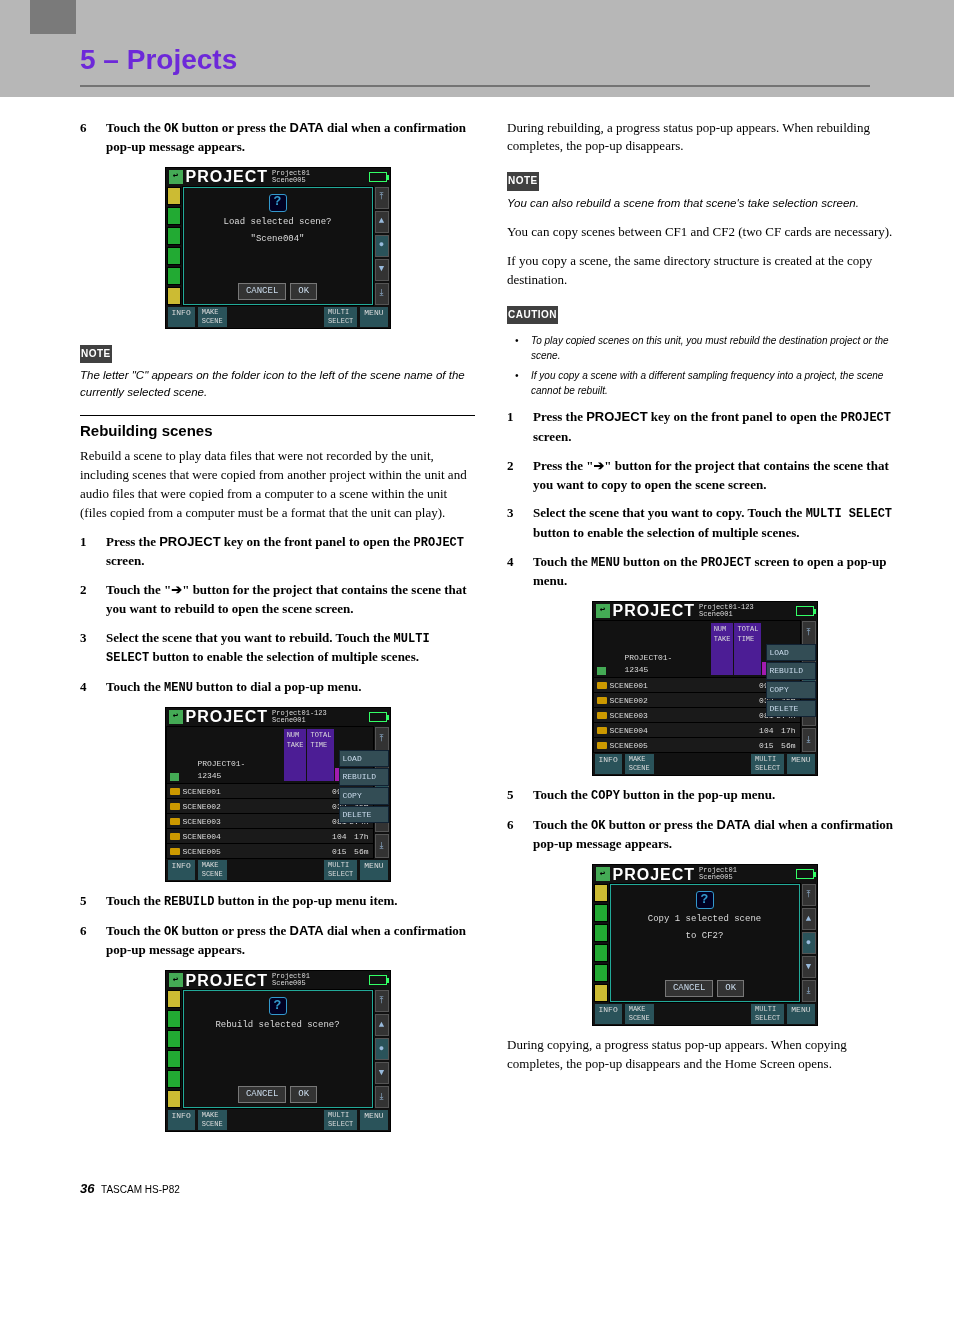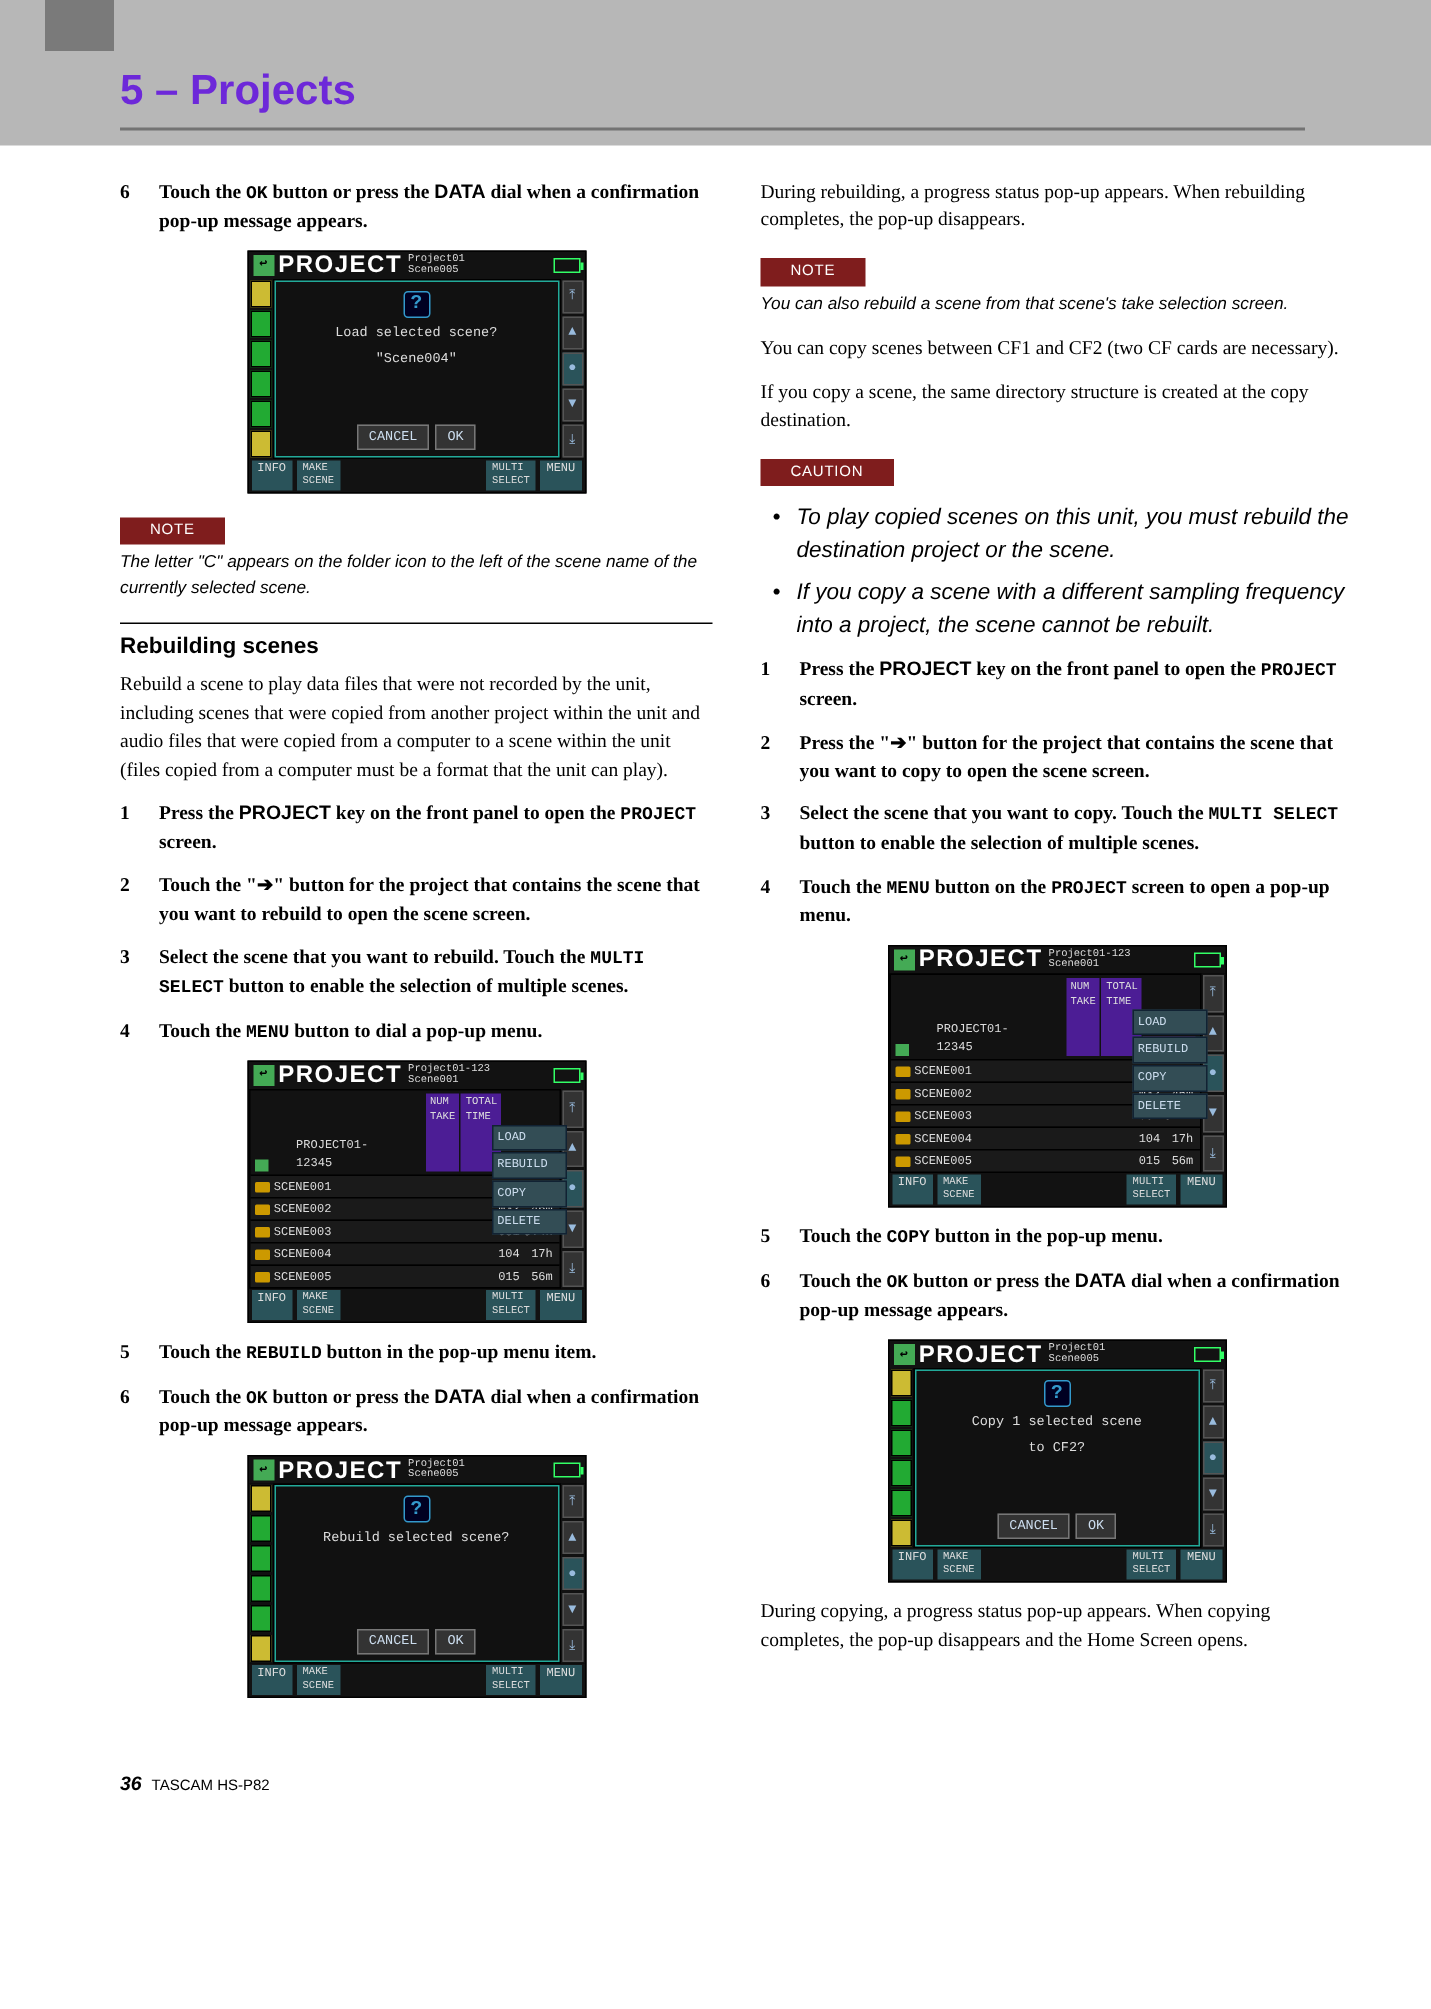--- a/index.html
+++ b/index.html
@@ -45,45 +45,45 @@
   .col { width: 395px; }
   .step-list { list-style: none; counter-reset: step; }
   .step-list > li { counter-increment: step; position: relative; padding-left: 26px; margin-bottom: 10px; }
   .step-list > li::before {
     content: counter(step);
     position: absolute; left: 0; top: 0;
     font-weight: bold;
   }
   .note-tag, .caution-tag {
     display: inline-block;
-    background: #7f1d1d;
+    background: #404040;
     color: #fff;
     font-family: Verdana, Arial, sans-serif;
     font-size: 10px;
-    font-weight: normal;
-    padding: 2px 20px;
+    font-weight: bold;
+    padding: 2px 1px;
     margin: 6px 0 4px;
     letter-spacing: 0.5px;
   }
   .note-body {
     font-style: italic;
     font-family: Verdana, Arial, sans-serif;
     font-size: 11.5px;
     margin-bottom: 12px;
   }
   .section-head {
     font-family: Verdana, Arial, sans-serif;
     font-weight: bold;
     font-size: 15px;
     border-top: 1px solid #000;
     padding-top: 4px;
     margin: 14px 0 6px;
   }
   .para { margin-bottom: 10px; }
-  .bullets { list-style: none; padding-left: 14px; margin: 6px 0 10px; font-style: italic; font-family: Verdana, Arial, sans-serif; font-size: 15px;}
+  .bullets { list-style: none; padding-left: 14px; margin: 6px 0 10px; font-style: italic; font-family: Verdana, Arial, sans-serif; font-size: 10px;}
   .bullets li { position: relative; margin-bottom: 6px; padding-left: 10px;}
   .bullets li::before { content: '•'; position: absolute; left: -6px; }
   .mono { font-family: 'Courier New', monospace; font-size: 12px; }
   .sans { font-family: Verdana, Arial, sans-serif; }
   b, strong { font-weight: bold; }
   .arrow { font-family: Arial, sans-serif; font-weight: bold; }
 
   
   .device {
     width: 226px;
@@ -141,21 +141,21 @@
   .sl-head{ background:#121212; padding:2px 3px; display:flex; align-items:flex-end; font-size:8px;gap:15px;}
   .sl-head .proj-ico{width:10px;height:8px;background:#4a5;margin-right:3px;}
   .sl-head .hcol{ margin-left:auto; display:flex; gap:1px;}
   .sl-head .hcell{background:#4c1d95;padding:1px 3px;font-size:7px;}
   .sl-head .enter{background:#a21caf;padding:1px 5px;font-size:8px;font-weight:bold;margin-top:39px;}
   .sl-row{ display:flex; background:#1a1a1a; border-top:1px solid #000; padding:1px 2px 1px 3px; font-size:8px; align-items:center; height:15px;}
   .sl-row .fico{width:10px;height:7px;background:#c90;margin-right:3px;border-radius:1px;}
   .sl-row .name{flex:1;}
   .sl-row .n1,.sl-row .n2{width:22px;text-align:right;padding-right:2px;}
   .popup-menu{
-    position:absolute; right:12px; top:42px;
+    position:absolute; right:1px; top:42px;
     width:50px; display:flex; flex-direction:column; gap:1px;
   }
   .popup-menu .pitem{ background:#334d55;border:1px solid #123; color:#cde; font-size:8px; padding:2px 3px;}
   .dev-wrap{ position:relative; }
 
   .dev-bottom{
     background:#121212; display:flex; padding:1px 2px; gap:3px; font-size:8px;
   }
   .dev-bottom .bcell{ background:#2a535a; padding:1px 4px; flex:0 0 auto; line-height:9px;}
   .dev-bottom .bcell.small{font-size:7px;}

